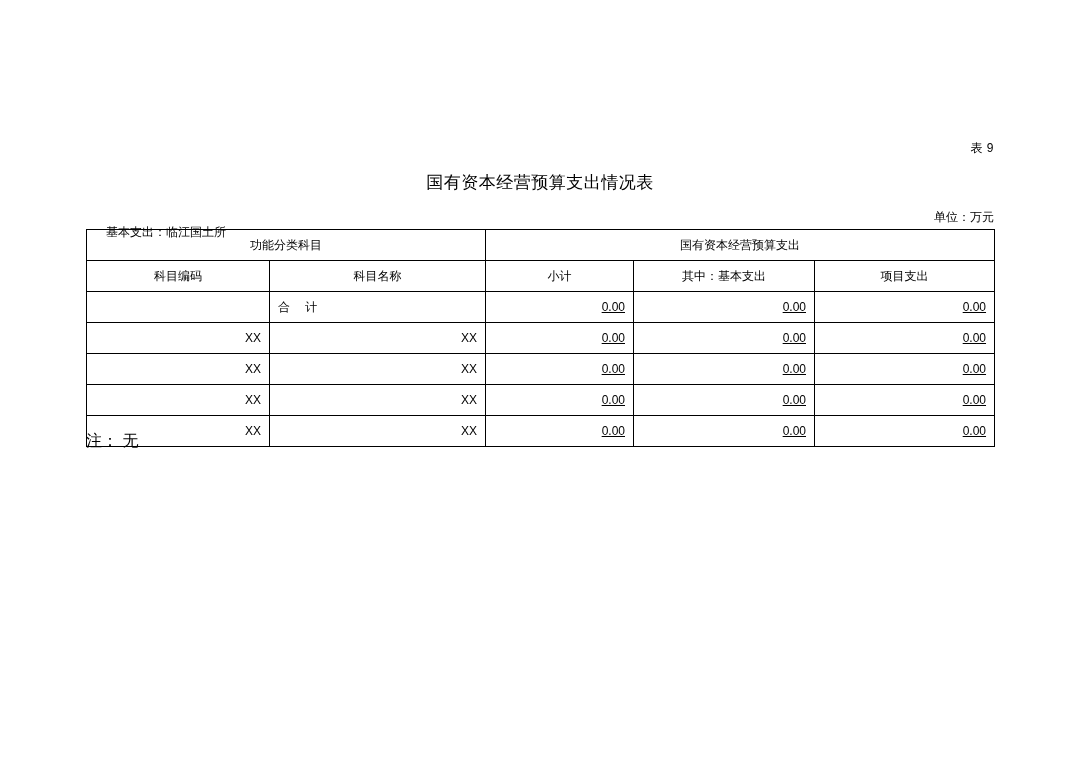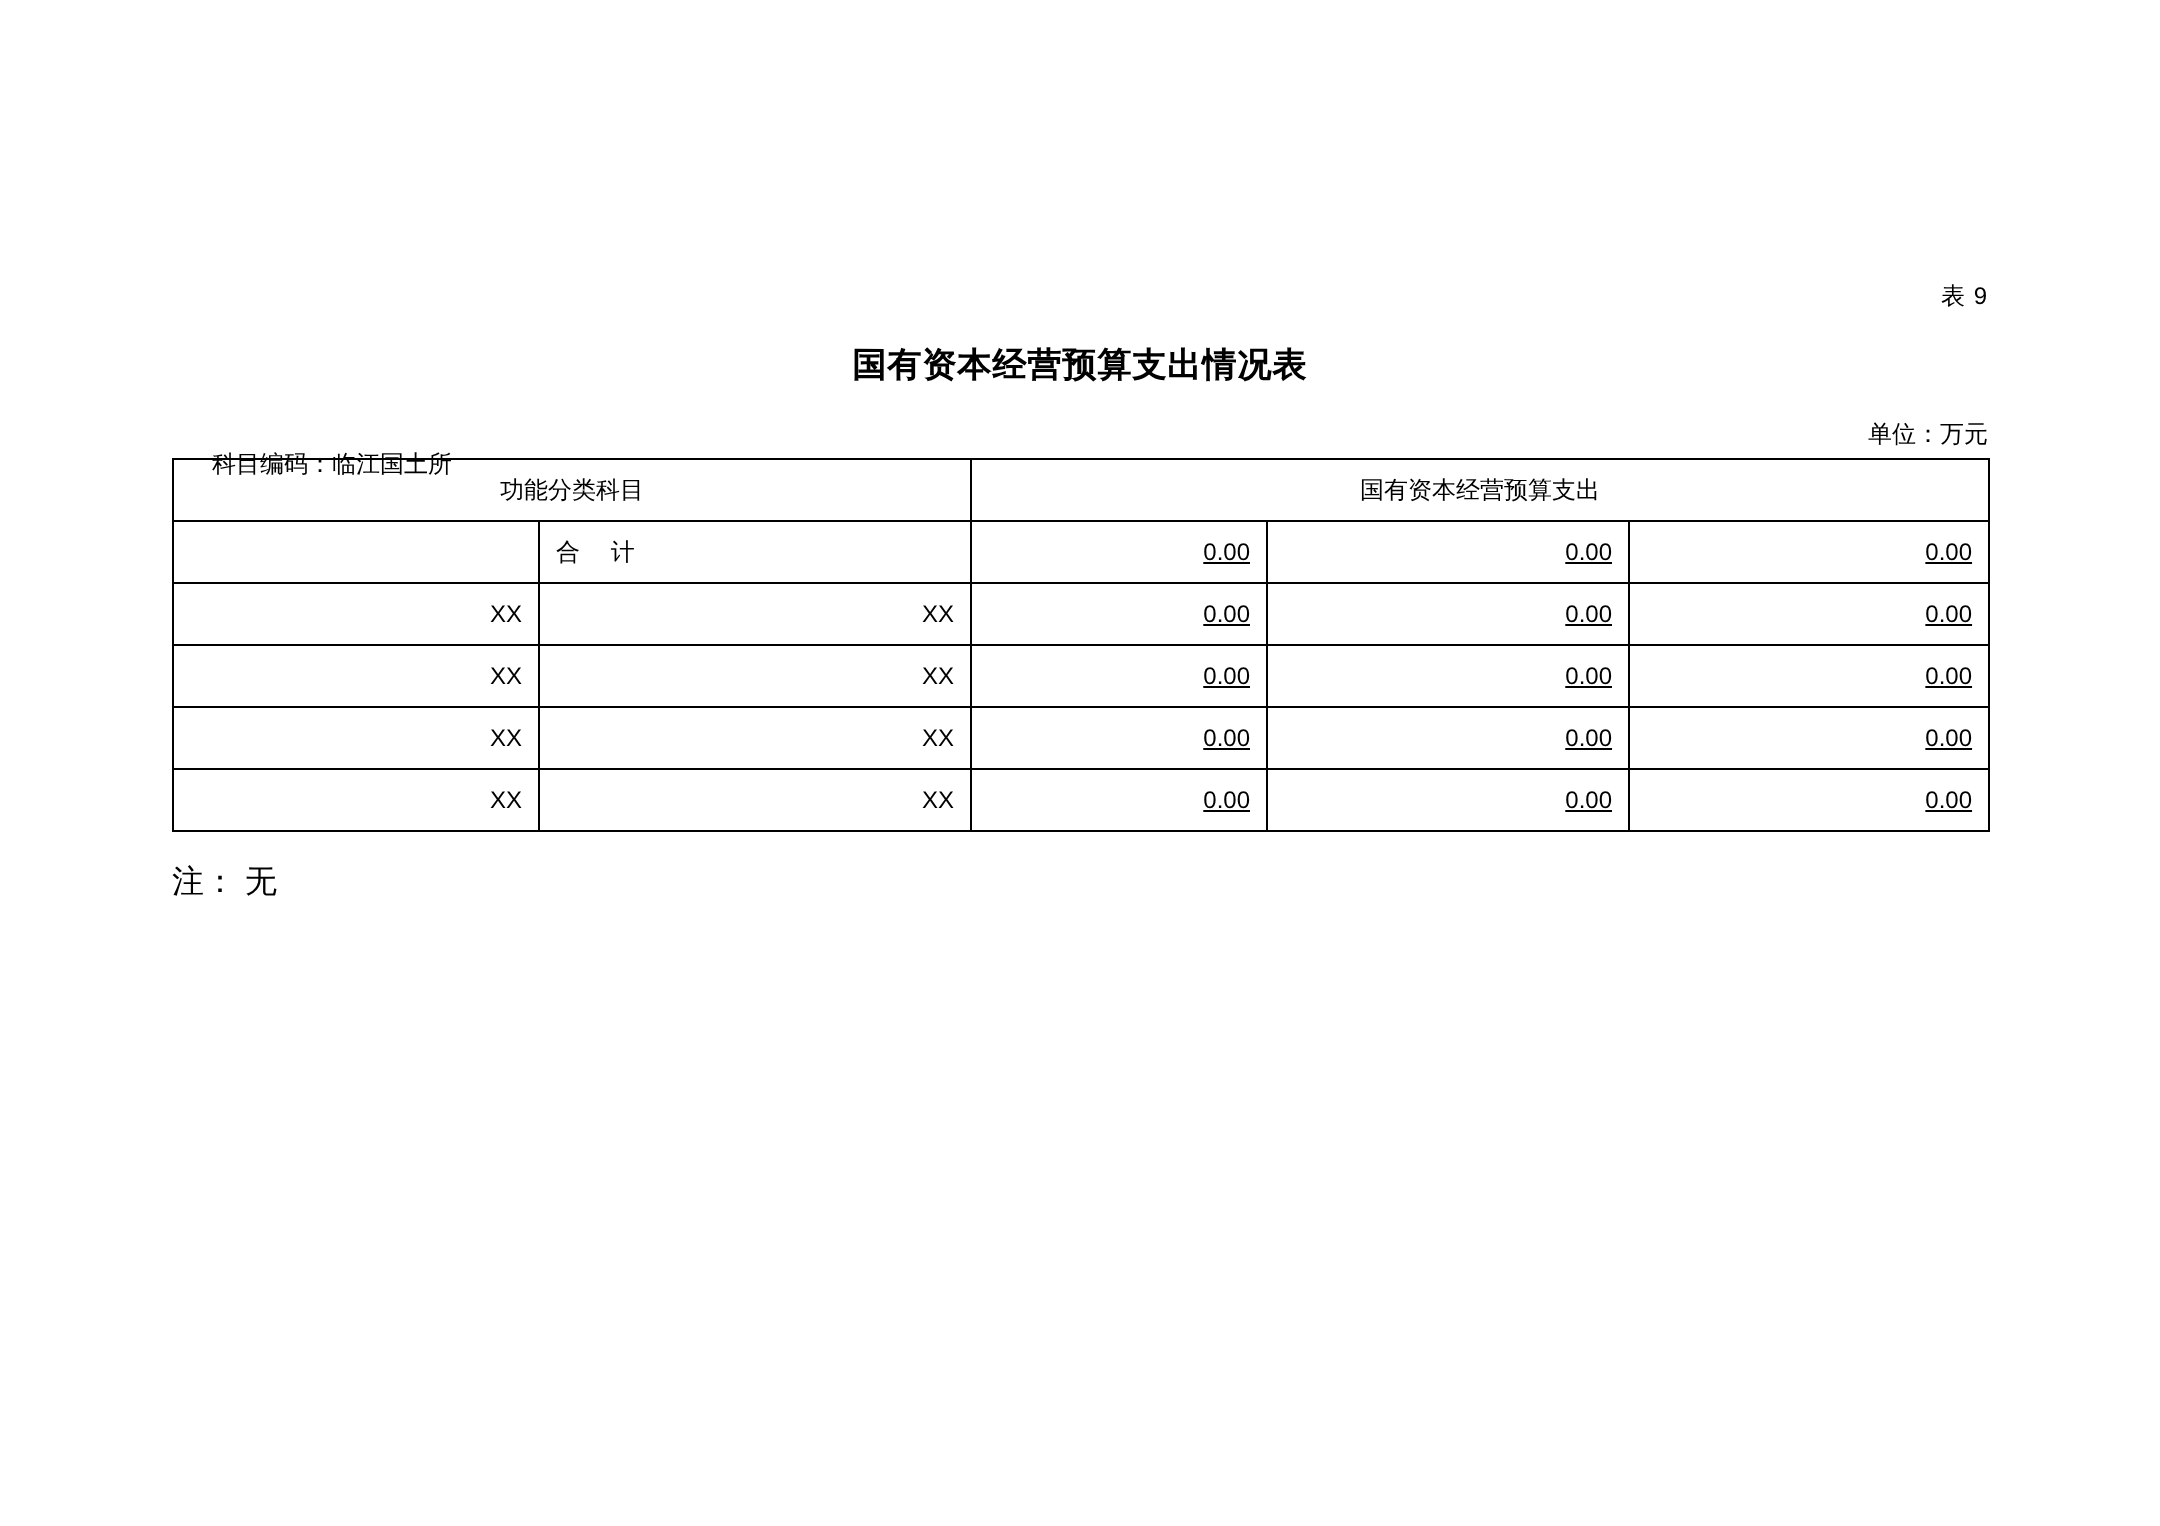--- a/index.html
+++ b/index.html
@@ -28,21 +28,21 @@
     color: #000;
     letter-spacing: 0.5px;
   }
   .doc-title {
     position: absolute;
     top: 171px;
     left: 0;
     width: 1080px;
     text-align: center;
     font-size: 17px;
-    font-weight: bold;
+    font-weight: normal;
     letter-spacing: 0.5px;
   }
   .meta-row {
     position: absolute;
     top: 209px;
     left: 86px;
     width: 908px;
     font-size: 12px;
     display: flex;
     justify-content: space-between;
@@ -86,37 +86,44 @@
 <body>
 
 <div class="page">
 
   <div class="table-number">表 9</div>
 
   <div class="doc-title">国有资本经营预算支出情况表</div>
 
   <div class="meta-row">
     <div class="meta-left">
-      <span>科目编码：</span><span>临江国土所</span>
+      <span>基本支出：</span><span>临江国土所</span>
     </div>
     <div class="meta-right">单位：万元</div>
   </div>
 
   <table class="budget">
     <colgroup>
       <col style="width:183px">
       <col style="width:216px">
       <col style="width:148px">
       <col style="width:181px">
       <col style="width:180px">
     </colgroup>
     <thead>
       <tr>
         <th class="c-center" colspan="2">功能分类科目</th>
         <th class="c-center" colspan="3">国有资本经营预算支出</th>
+      </tr>
+      <tr>
+        <th class="c-center">科目编码</th>
+        <th class="c-center">科目名称</th>
+        <th class="c-center">小计</th>
+        <th class="c-center">其中：基本支出</th>
+        <th class="c-center">项目支出</th>
       </tr>
     </thead>
     <tbody>
       <tr>
         <td class="c-left"></td>
         <td class="c-center spaced">合    计</td>
         <td class="c-right">0.00</td>
         <td class="c-right">0.00</td>
         <td class="c-right">0.00</td>
       </tr>

